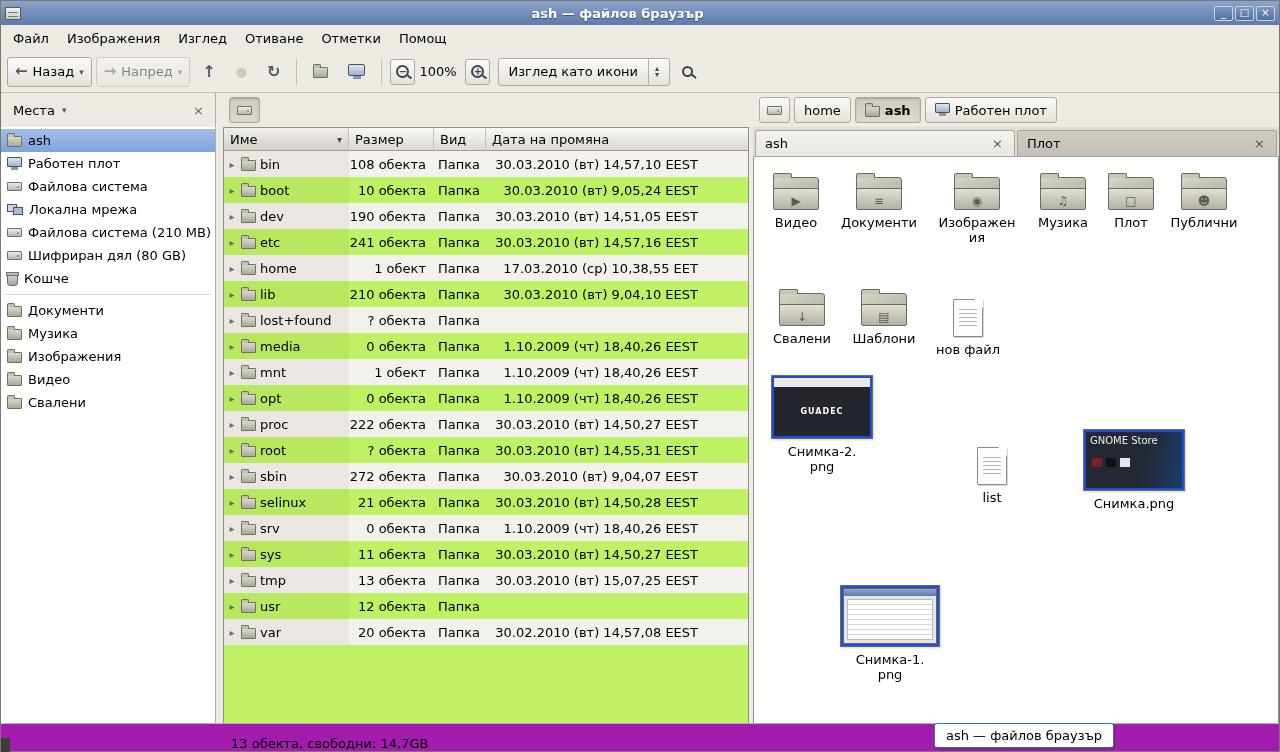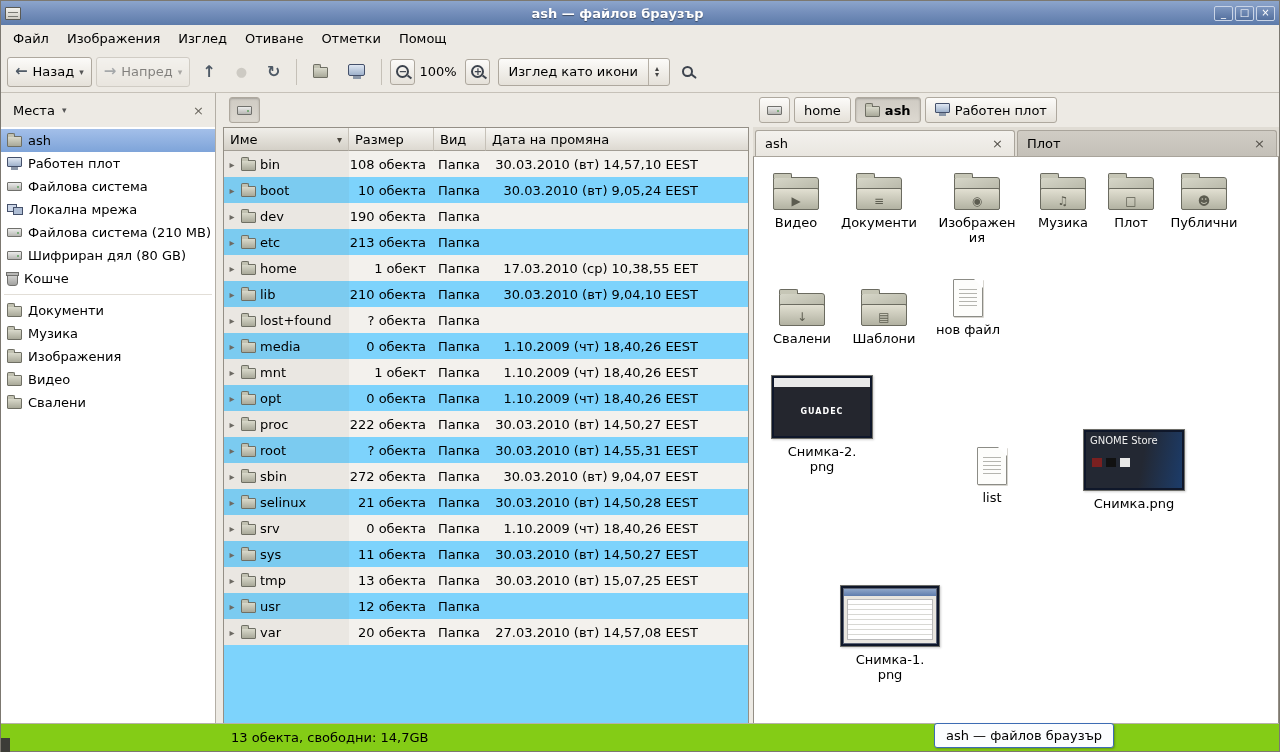--- a/index.html
+++ b/index.html
@@ -68,21 +68,21 @@
   .splitter{width:7px;flex:none;background:#edeae4}
   .splitter.thin{width:4px}
 
   
   .midpane{width:526px;flex:none;display:flex;flex-direction:column;background:#edeae4;min-width:0}
   .pathbar{height:34px;flex:none;display:flex;align-items:center;padding:0 6px;gap:4px;background:#edeae4}
   .bc-btn{height:26px;display:inline-flex;align-items:center;gap:5px;padding:0 9px;border:1px solid #aea89e;border-radius:3px;background:linear-gradient(#fcfbf9,#e5e1d9)}
   .bc-btn.icononly{padding:0 7px}
   .bc-btn.active,.bc-btn.pressed{background:linear-gradient(#cfcbc3,#dcd8d0);box-shadow:inset 0 1px 2px rgba(0,0,0,.22)}
   .bc-btn.active{font-weight:bold}
-  .listwrap{flex:1;display:flex;flex-direction:column;background:#7dd3fc;border:1px solid #948f86;border-bottom:none;overflow:hidden}
+  .listwrap{flex:1;display:flex;flex-direction:column;background:#bef264;border:1px solid #948f86;border-bottom:none;overflow:hidden}
   .list-headers{display:flex;height:23px;flex:none}
   .colh{display:flex;align-items:center;padding:0 6px;background:linear-gradient(#f8f7f4,#ddd9d1);border-right:1px solid #c6c1b8;border-bottom:1px solid #a29d94}
   .colh.sorted{background:linear-gradient(#f0eee9,#d4d0c7)}
   .colh.col0{width:125px}.colh.col1{width:85px}.colh.col2{width:52px}.colh.col3{flex:1;border-right:none}
   .sort{margin-left:auto;font-size:10px;color:#4a463e}
   .list-body{flex:1;overflow:hidden}
   .trow{display:flex;height:26px}
   .trow.alt{background:#f3f1ed}
   .cell{display:flex;align-items:center}
   .cell.col0{width:125px;gap:4px;padding-left:3px;background:rgba(90,75,40,.055)}
@@ -101,47 +101,47 @@
 
   .ivitem{position:absolute;width:84px;display:flex;flex-direction:column;align-items:center}
   .ivitem[data-id="video"]{left:0px;top:14px}
   .ivitem[data-id="documents"]{left:83px;top:14px}
   .ivitem[data-id="images"]{left:181px;top:14px}
   .ivitem[data-id="music"]{left:267px;top:14px}
   .ivitem[data-id="desktop"]{left:335px;top:14px}
   .ivitem[data-id="public"]{left:408px;top:14px}
   .ivitem[data-id="downloads"]{left:6px;top:130px}
   .ivitem[data-id="templates"]{left:88px;top:130px}
-  .ivitem[data-id="new-file"]{left:172px;top:120px}
+  .ivitem[data-id="new-file"]{left:172px;top:140px}
   .ivitem[data-id="snimka2"]{left:14px;top:218px;width:108px}
   .ivitem[data-id="list"]{left:196px;top:288px}
   .ivitem[data-id="snimka"]{left:326px;top:272px;width:108px}
   .ivitem[data-id="snimka1"]{left:82px;top:428px;width:108px}
 
   .bfolder{position:relative;width:46px;height:33px;margin-top:6px;background:linear-gradient(160deg,#d6d6c8,#a3a393);border:1px solid #6b6b60;border-radius:2px 3px 3px 3px}
   .bfolder::before{content:"";position:absolute;top:-5px;left:-1px;width:17px;height:4px;background:#c6c6b6;border:1px solid #6b6b60;border-bottom:none;border-radius:2px 2px 0 0}
   .bfolder::after{content:"";position:absolute;left:-1px;right:-1px;bottom:-1px;height:20px;background:linear-gradient(#e2e0d2,#b2b2a2);border:1px solid #6b6b60;border-radius:2px}
   .emblem{position:absolute;z-index:2;left:0;right:0;bottom:2px;text-align:center;font-size:12px;line-height:1;color:#5c5c50}
   .ivlabel{margin-top:6px;text-align:center;font-size:13px;line-height:1.15}
   .bpage{width:30px;height:38px;background:#fdfdfb;border:1px solid #8c8c86;border-radius:1px;position:relative;box-shadow:1px 1px 0 #d8d6d0;margin-top:2px}
   .bpage::before{content:"";position:absolute;top:-1px;right:-1px;border-top:9px solid #fff;border-left:9px solid transparent}
   .plines{position:absolute;left:5px;right:5px;top:9px;bottom:7px;background:repeating-linear-gradient(#b5b5af 0 1px,transparent 1px 4px)}
-  .thumb{border:1px solid #6d6d68;background:#0f172a;padding:2px;box-shadow:1px 1px 2px rgba(0,0,0,.18)}
+  .thumb{border:1px solid #6d6d68;background:#1d4ed8;padding:2px;box-shadow:1px 1px 2px rgba(0,0,0,.18)}
   .tweb{width:96px;height:58px;background:linear-gradient(180deg,#e9e9e9 0 9px,#24262e 9px 100%);display:flex;align-items:center;justify-content:center}
   .tweb span{color:#fff;font-size:8px;font-weight:bold;letter-spacing:1px;margin-top:8px}
   .tstore{width:96px;height:56px;background:linear-gradient(100deg,#232833 0 58%,#1c3c6a 100%);position:relative}
   .tstore .storetext{position:absolute;top:3px;left:4px;color:#eee;font-size:10px;white-space:nowrap}
   .tstore .sw{position:absolute;width:10px;height:9px;top:26px}
   .tstore .sw1{left:6px;background:#7a2020}.tstore .sw2{left:20px;background:#111}.tstore .sw3{left:34px;background:#e8e8e8}
   .twin{width:94px;height:56px;background:#e9e6df;border:1px solid #5d6577;display:flex;flex-direction:column}
   .twin-bar{height:7px;background:linear-gradient(#8fa6c8,#5f7dad)}
   .twin-body{flex:1;margin:3px;background:#fff;border:1px solid #bbb;background-image:repeating-linear-gradient(#fff 0 4px,#d8d8d4 4px 5px)}
 
   
-  .statusbar{height:28px;flex:none;display:flex;align-items:center;background:#84cc16;border-top:1px solid #b7b2a9;padding-left:230px}
+  .statusbar{height:28px;flex:none;display:flex;align-items:flex-end;background:#a21caf;border-top:1px solid #b7b2a9;padding-left:230px}
   .tooltip{position:absolute;left:933px;top:722px;height:25px;display:flex;align-items:center;padding:0 11px;background:#fbfdff;border:1px solid #3c6cb4;border-radius:3px;box-shadow:1px 1px 2px rgba(0,0,0,.25);z-index:10}
   .corner-fragment{position:absolute;left:0;top:737px;width:9px;height:15px;background:#3c3c38;z-index:9}
 </style>
 </head>
 <body>
 
 <div class="window">
 
   <div class="titlebar">
     <span class="win-icon"></span>
@@ -318,29 +318,31 @@
               <div class="cell col3">30.03.2010 (вт) 9,05,24 EEST</div>
             </div>
             <div class="trow alt">
               <div class="cell col0">
                 <span class="exp">▸</span>
                 <span class="mini mi-folder"></span>
                 <span class="fname">dev</span>
               </div>
               <div class="cell col1">190 обекта</div>
               <div class="cell col2">Папка</div>
+              <div class="cell col3">30.03.2010 (вт) 14,51,05 EEST</div>
             </div>
             <div class="trow">
               <div class="cell col0">
                 <span class="exp">▸</span>
                 <span class="mini mi-folder"></span>
                 <span class="fname">etc</span>
               </div>
-              <div class="cell col1">213 обекта</div>
-              <div class="cell col2">Папка</div>
+              <div class="cell col1">241 обекта</div>
+              <div class="cell col2">Папка</div>
+              <div class="cell col3">30.03.2010 (вт) 14,57,16 EEST</div>
             </div>
             <div class="trow alt">
               <div class="cell col0">
                 <span class="exp">▸</span>
                 <span class="mini mi-folder"></span>
                 <span class="fname">home</span>
               </div>
               <div class="cell col1">1 обект</div>
               <div class="cell col2">Папка</div>
               <div class="cell col3">17.03.2010 (ср) 10,38,55 EET</div>
@@ -474,21 +476,21 @@
               <div class="cell col2">Папка</div>
             </div>
             <div class="trow alt">
               <div class="cell col0">
                 <span class="exp">▸</span>
                 <span class="mini mi-folder"></span>
                 <span class="fname">var</span>
               </div>
               <div class="cell col1">20 обекта</div>
               <div class="cell col2">Папка</div>
-              <div class="cell col3">27.03.2010 (вт) 14,57,08 EEST</div>
+              <div class="cell col3">30.02.2010 (вт) 14,57,08 EEST</div>
             </div>
           </div>
       </div>
     </div>
 
     <div class="splitter thin"></div>
 
     <div class="rightpane">
       <div class="pathbar" id="breadcrumbs">
           <div class="bc-btn icononly">

